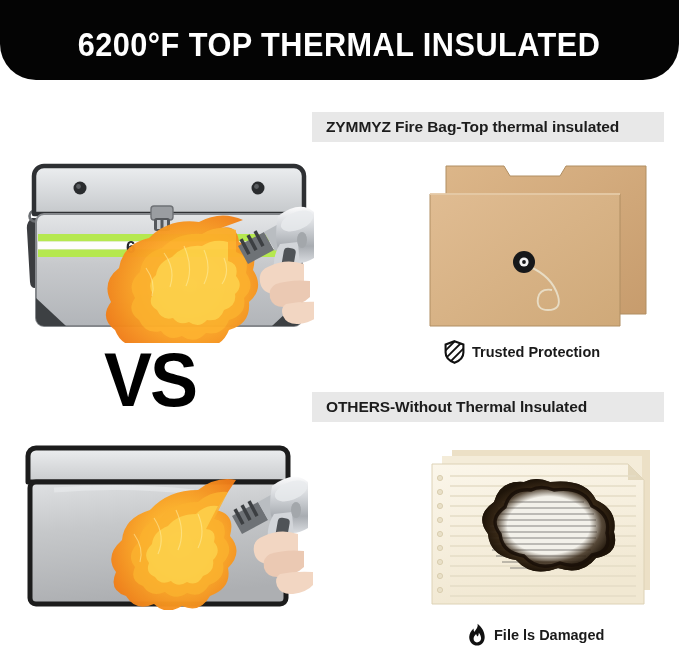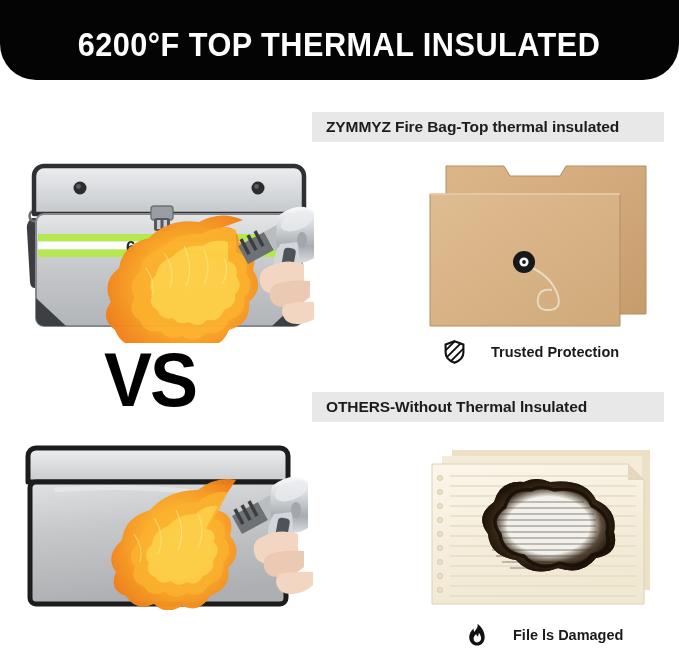--- a/index.html
+++ b/index.html
@@ -52,21 +52,21 @@
   .vs{
     position:absolute;left:104px;top:338px;
     font-size:72px;font-weight:bold;color:#000;
     font-family:"Liberation Sans",sans-serif;
     letter-spacing:-2px;
     transform:scaleY(1.06);
   }
 
   
   .caption{
-    position:absolute;display:flex;align-items:center;gap:26px;
+    position:absolute;display:flex;align-items:center;gap:7px;
   }
   .caption .cap-text{
     font-size:14.5px;font-weight:bold;color:#1a1a1a;white-space:nowrap;
   }
   #cap-trusted{left:444px;top:340px;}
   #cap-damaged{left:466px;top:623px;}
 
   
   .panel{position:absolute;}
   #panel-bag-good{left:14px;top:158px;width:300px;height:185px;}

